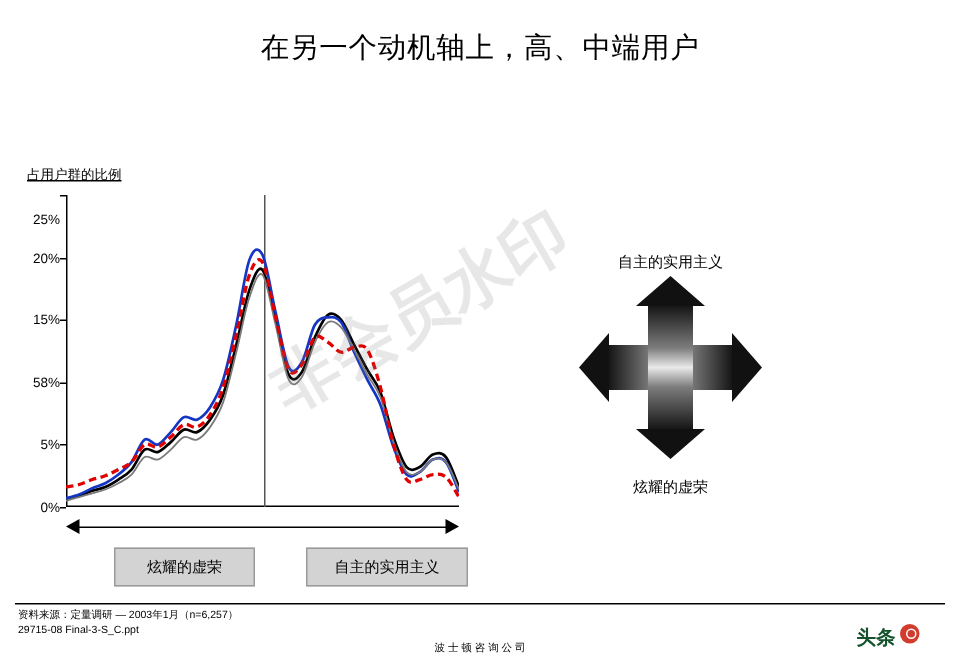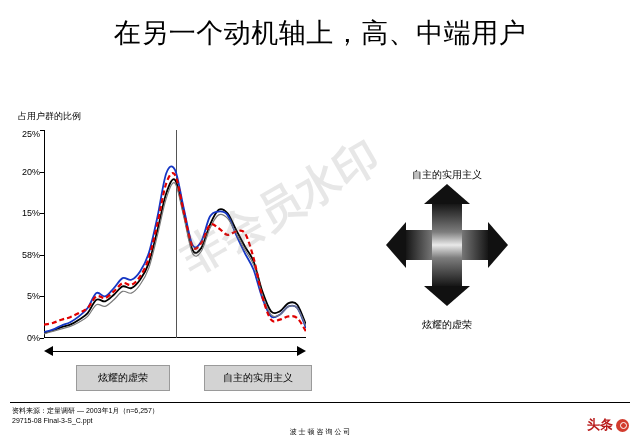--- a/index.html
+++ b/index.html
@@ -22,33 +22,34 @@
     background: #ffffff;
   }
   
   .title-block {
     position: absolute;
     left: 0;
     top: 18px;
     width: 640px;
     text-align: center;
     color: #000000;
-    font-size: 27px;
+    font-size: 19px;
     line-height: 30px;
     letter-spacing: 0.5px;
   }
   .title-line { display: block; }
 
   
   .axis-caption {
     position: absolute;
     left: 18px;
     top: 110px;
     font-size: 9px;
     color: #000000;
+    text-decoration: underline;
   }
   .plot-wrap {
     position: absolute;
     left: 44px;
     top: 130px;
     width: 262px;
     height: 208px;
   }
   .ytick {
     position: absolute;
@@ -238,26 +239,25 @@
     top: 178px;
     font-size: 44px;
     color: rgba(120,120,120,0.18);
     transform: rotate(-30deg);
     white-space: nowrap;
     pointer-events: none;
     font-weight: bold;
   }
   .watermark-corner {
     position: absolute;
-    right: 8px;
+    right: 24px;
     bottom: 10px;
     display: flex;
-    align-items: center;
     font-size: 13px;
-    color: #b91c1c;
+    color: #14532d;
     font-weight: bold;
   }
   .wm-dot {
     display: inline-block;
     width: 13px; height: 13px;
     border-radius: 50%;
     background: #d23c2e;
     margin: 0 3px;
     position: relative;
   }
@@ -289,21 +289,21 @@
     <div class="ytick" style="top:208px">0%</div>
     <div class="tickmark" style="top:166.4px"></div>
     <div class="ytick" style="top:166.4px">5%</div>
     <div class="tickmark" style="top:124.8px"></div>
     <div class="ytick" style="top:124.8px">58%</div>
     <div class="tickmark" style="top:83.2px"></div>
     <div class="ytick" style="top:83.2px">15%</div>
     <div class="tickmark" style="top:41.6px"></div>
     <div class="ytick" style="top:41.6px">20%</div>
     <div class="tickmark" style="top:0px"></div>
-    <div class="ytick" style="top:4px">25%</div>
+    <div class="ytick" style="top:16px">25%</div>
 
     <div class="divider-line" id="divider" style="left: 132.3px;"></div>
 
     <svg id="chart-svg" width="262" height="208" viewBox="0 0 262 208" preserveAspectRatio="none" style="position:absolute;left:0;top:0;">
         <path d="M0.00,203.01 C1.46,202.59 5.82,201.48 8.73,200.51 C11.64,199.54 14.56,198.15 17.47,197.18 C20.38,196.21 23.29,195.94 26.20,194.69 C29.11,193.44 32.02,191.64 34.93,189.70 C37.84,187.75 40.76,186.37 43.67,183.04 C46.58,179.71 49.49,171.67 52.40,169.73 C55.31,167.79 58.22,172.22 61.13,171.39 C64.04,170.56 66.96,167.23 69.87,164.74 C72.78,162.24 75.69,157.53 78.60,156.42 C81.51,155.31 84.42,159.19 87.33,158.08 C90.24,156.97 93.16,153.92 96.07,149.76 C98.98,145.60 101.89,141.44 104.80,133.12 C107.71,124.80 110.62,111.49 113.53,99.84 C116.44,88.19 119.36,71.55 122.27,63.23 C125.18,54.91 128.09,46.59 131.00,49.92 C133.91,53.25 136.82,71.55 139.73,83.20 C142.64,94.85 145.56,113.98 148.47,119.81 C151.38,125.63 154.29,122.30 157.20,118.14 C160.11,113.98 163.02,101.23 165.93,94.85 C168.84,88.47 171.76,81.81 174.67,79.87 C177.58,77.93 180.49,79.87 183.40,83.20 C186.31,86.53 189.22,94.29 192.13,99.84 C195.04,105.39 197.96,111.21 200.87,116.48 C203.78,121.75 206.69,123.97 209.60,131.46 C212.51,138.94 215.42,153.09 218.33,161.41 C221.24,169.73 224.16,178.05 227.07,181.38 C229.98,184.70 232.89,182.76 235.80,181.38 C238.71,179.99 241.62,174.17 244.53,173.06 C247.44,171.95 250.36,171.11 253.27,174.72 C256.18,178.33 260.54,191.36 262.00,194.69" fill="none" stroke="#000000" stroke-width="1.8" stroke-linejoin="round"></path>
         <path d="M0.00,202.18 C1.46,201.76 5.82,200.79 8.73,199.68 C11.64,198.57 14.56,196.77 17.47,195.52 C20.38,194.27 23.29,193.72 26.20,192.19 C29.11,190.67 32.02,188.73 34.93,186.37 C37.84,184.01 40.76,181.93 43.67,178.05 C46.58,174.17 49.49,165.01 52.40,163.07 C55.31,161.13 58.22,167.23 61.13,166.40 C64.04,165.57 66.96,161.13 69.87,158.08 C72.78,155.03 75.69,149.48 78.60,148.10 C81.51,146.71 84.42,150.87 87.33,149.76 C90.24,148.65 93.16,145.88 96.07,141.44 C98.98,137.00 101.89,132.29 104.80,123.14 C107.71,113.98 110.62,99.84 113.53,86.53 C116.44,73.22 119.36,51.03 122.27,43.26 C125.18,35.50 128.09,34.11 131.00,39.94 C133.91,45.76 136.82,65.73 139.73,78.21 C142.64,90.69 145.56,109.27 148.47,114.82 C151.38,120.36 154.29,116.20 157.20,111.49 C160.11,106.77 163.02,91.52 165.93,86.53 C168.84,81.54 171.76,81.81 174.67,81.54 C177.58,81.26 180.49,80.98 183.40,84.86 C186.31,88.75 189.22,98.45 192.13,104.83 C195.04,111.21 197.96,117.31 200.87,123.14 C203.78,128.96 206.69,132.29 209.60,139.78 C212.51,147.26 215.42,160.30 218.33,168.06 C221.24,175.83 224.16,183.59 227.07,186.37 C229.98,189.14 232.89,186.37 235.80,184.70 C238.71,183.04 241.62,177.49 244.53,176.38 C247.44,175.27 250.36,174.44 253.27,178.05 C256.18,181.65 260.54,194.69 262.00,198.02" fill="none" stroke="#1536c4" stroke-width="1.8" stroke-linejoin="round"></path>
         <path d="M0.00,203.84 C1.46,203.42 5.82,202.18 8.73,201.34 C11.64,200.51 14.56,199.68 17.47,198.85 C20.38,198.02 23.29,197.46 26.20,196.35 C29.11,195.24 32.02,193.86 34.93,192.19 C37.84,190.53 40.76,189.28 43.67,186.37 C46.58,183.46 49.49,176.38 52.40,174.72 C55.31,173.06 58.22,177.22 61.13,176.38 C64.04,175.55 66.96,172.22 69.87,169.73 C72.78,167.23 75.69,162.52 78.60,161.41 C81.51,160.30 84.42,164.18 87.33,163.07 C90.24,161.96 93.16,158.91 96.07,154.75 C98.98,150.59 101.89,146.43 104.80,138.11 C107.71,129.79 110.62,116.48 113.53,104.83 C116.44,93.18 119.36,76.82 122.27,68.22 C125.18,59.63 128.09,50.20 131.00,53.25 C133.91,56.30 136.82,74.88 139.73,86.53 C142.64,98.18 145.56,117.31 148.47,123.14 C151.38,128.96 154.29,125.63 157.20,121.47 C160.11,117.31 163.02,104.28 165.93,98.18 C168.84,92.07 171.76,86.53 174.67,84.86 C177.58,83.20 180.49,85.14 183.40,88.19 C186.31,91.24 189.22,97.90 192.13,103.17 C195.04,108.44 197.96,114.54 200.87,119.81 C203.78,125.08 206.69,127.30 209.60,134.78 C212.51,142.27 215.42,156.42 218.33,164.74 C221.24,173.06 224.16,181.38 227.07,184.70 C229.98,188.03 232.89,186.09 235.80,184.70 C238.71,183.32 241.62,177.49 244.53,176.38 C247.44,175.27 250.36,174.72 253.27,178.05 C256.18,181.38 260.54,193.30 262.00,196.35" fill="none" stroke="#7a7a7a" stroke-width="1.2" stroke-linejoin="round"></path>
         <path d="M0.00,194.69 C1.46,194.41 5.82,193.86 8.73,193.02 C11.64,192.19 14.56,190.67 17.47,189.70 C20.38,188.73 23.29,188.31 26.20,187.20 C29.11,186.09 32.02,184.57 34.93,183.04 C37.84,181.51 40.76,180.82 43.67,178.05 C46.58,175.27 49.49,168.06 52.40,166.40 C55.31,164.74 58.22,168.90 61.13,168.06 C64.04,167.23 66.96,163.90 69.87,161.41 C72.78,158.91 75.69,154.20 78.60,153.09 C81.51,151.98 84.42,155.86 87.33,154.75 C90.24,153.64 93.16,150.87 96.07,146.43 C98.98,141.99 101.89,137.00 104.80,128.13 C107.71,119.25 110.62,105.66 113.53,93.18 C116.44,80.70 119.36,61.29 122.27,53.25 C125.18,45.21 128.09,40.21 131.00,44.93 C133.91,49.64 136.82,69.61 139.73,81.54 C142.64,93.46 145.56,111.21 148.47,116.48 C151.38,121.75 154.29,116.76 157.20,113.15 C160.11,109.55 163.02,97.34 165.93,94.85 C168.84,92.35 171.76,96.51 174.67,98.18 C177.58,99.84 180.49,104.28 183.40,104.83 C186.31,105.39 189.22,101.78 192.13,101.50 C195.04,101.23 197.96,98.73 200.87,103.17 C203.78,107.61 206.69,117.59 209.60,128.13 C212.51,138.67 215.42,156.14 218.33,166.40 C221.24,176.66 224.16,185.81 227.07,189.70 C229.98,193.58 232.89,190.25 235.80,189.70 C238.71,189.14 241.62,186.65 244.53,186.37 C247.44,186.09 250.36,185.54 253.27,188.03 C256.18,190.53 260.54,199.13 262.00,201.34" fill="none" stroke="#e00000" stroke-width="2.2" stroke-dasharray="5,3" stroke-linejoin="round"></path>
       </svg>
   </div>

